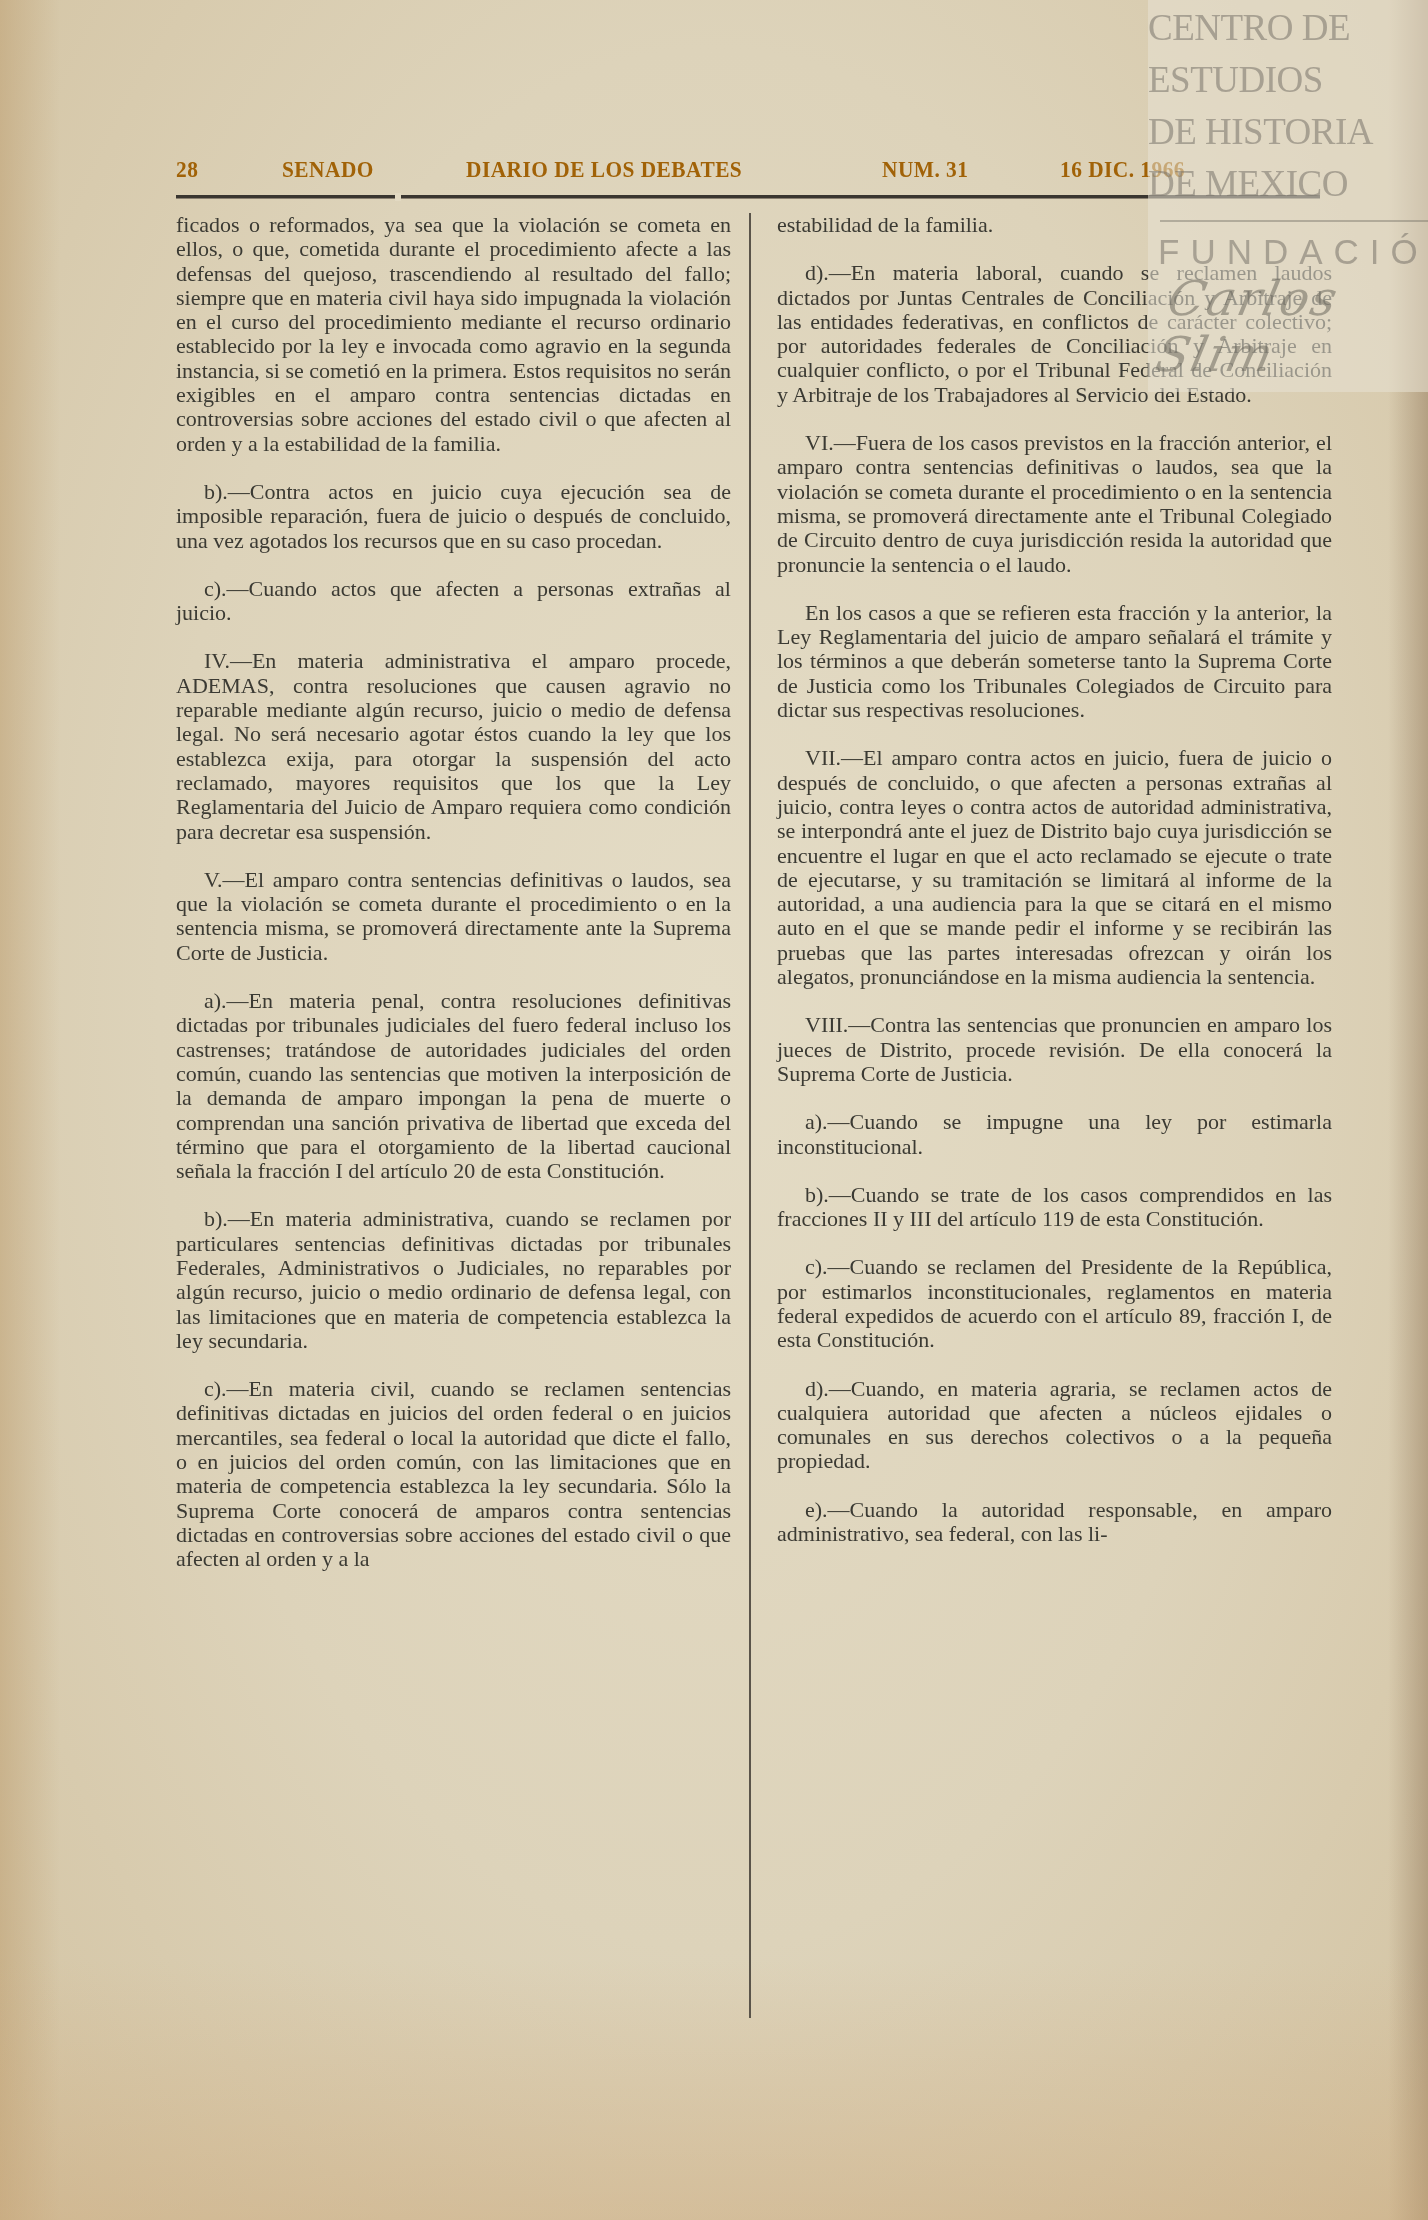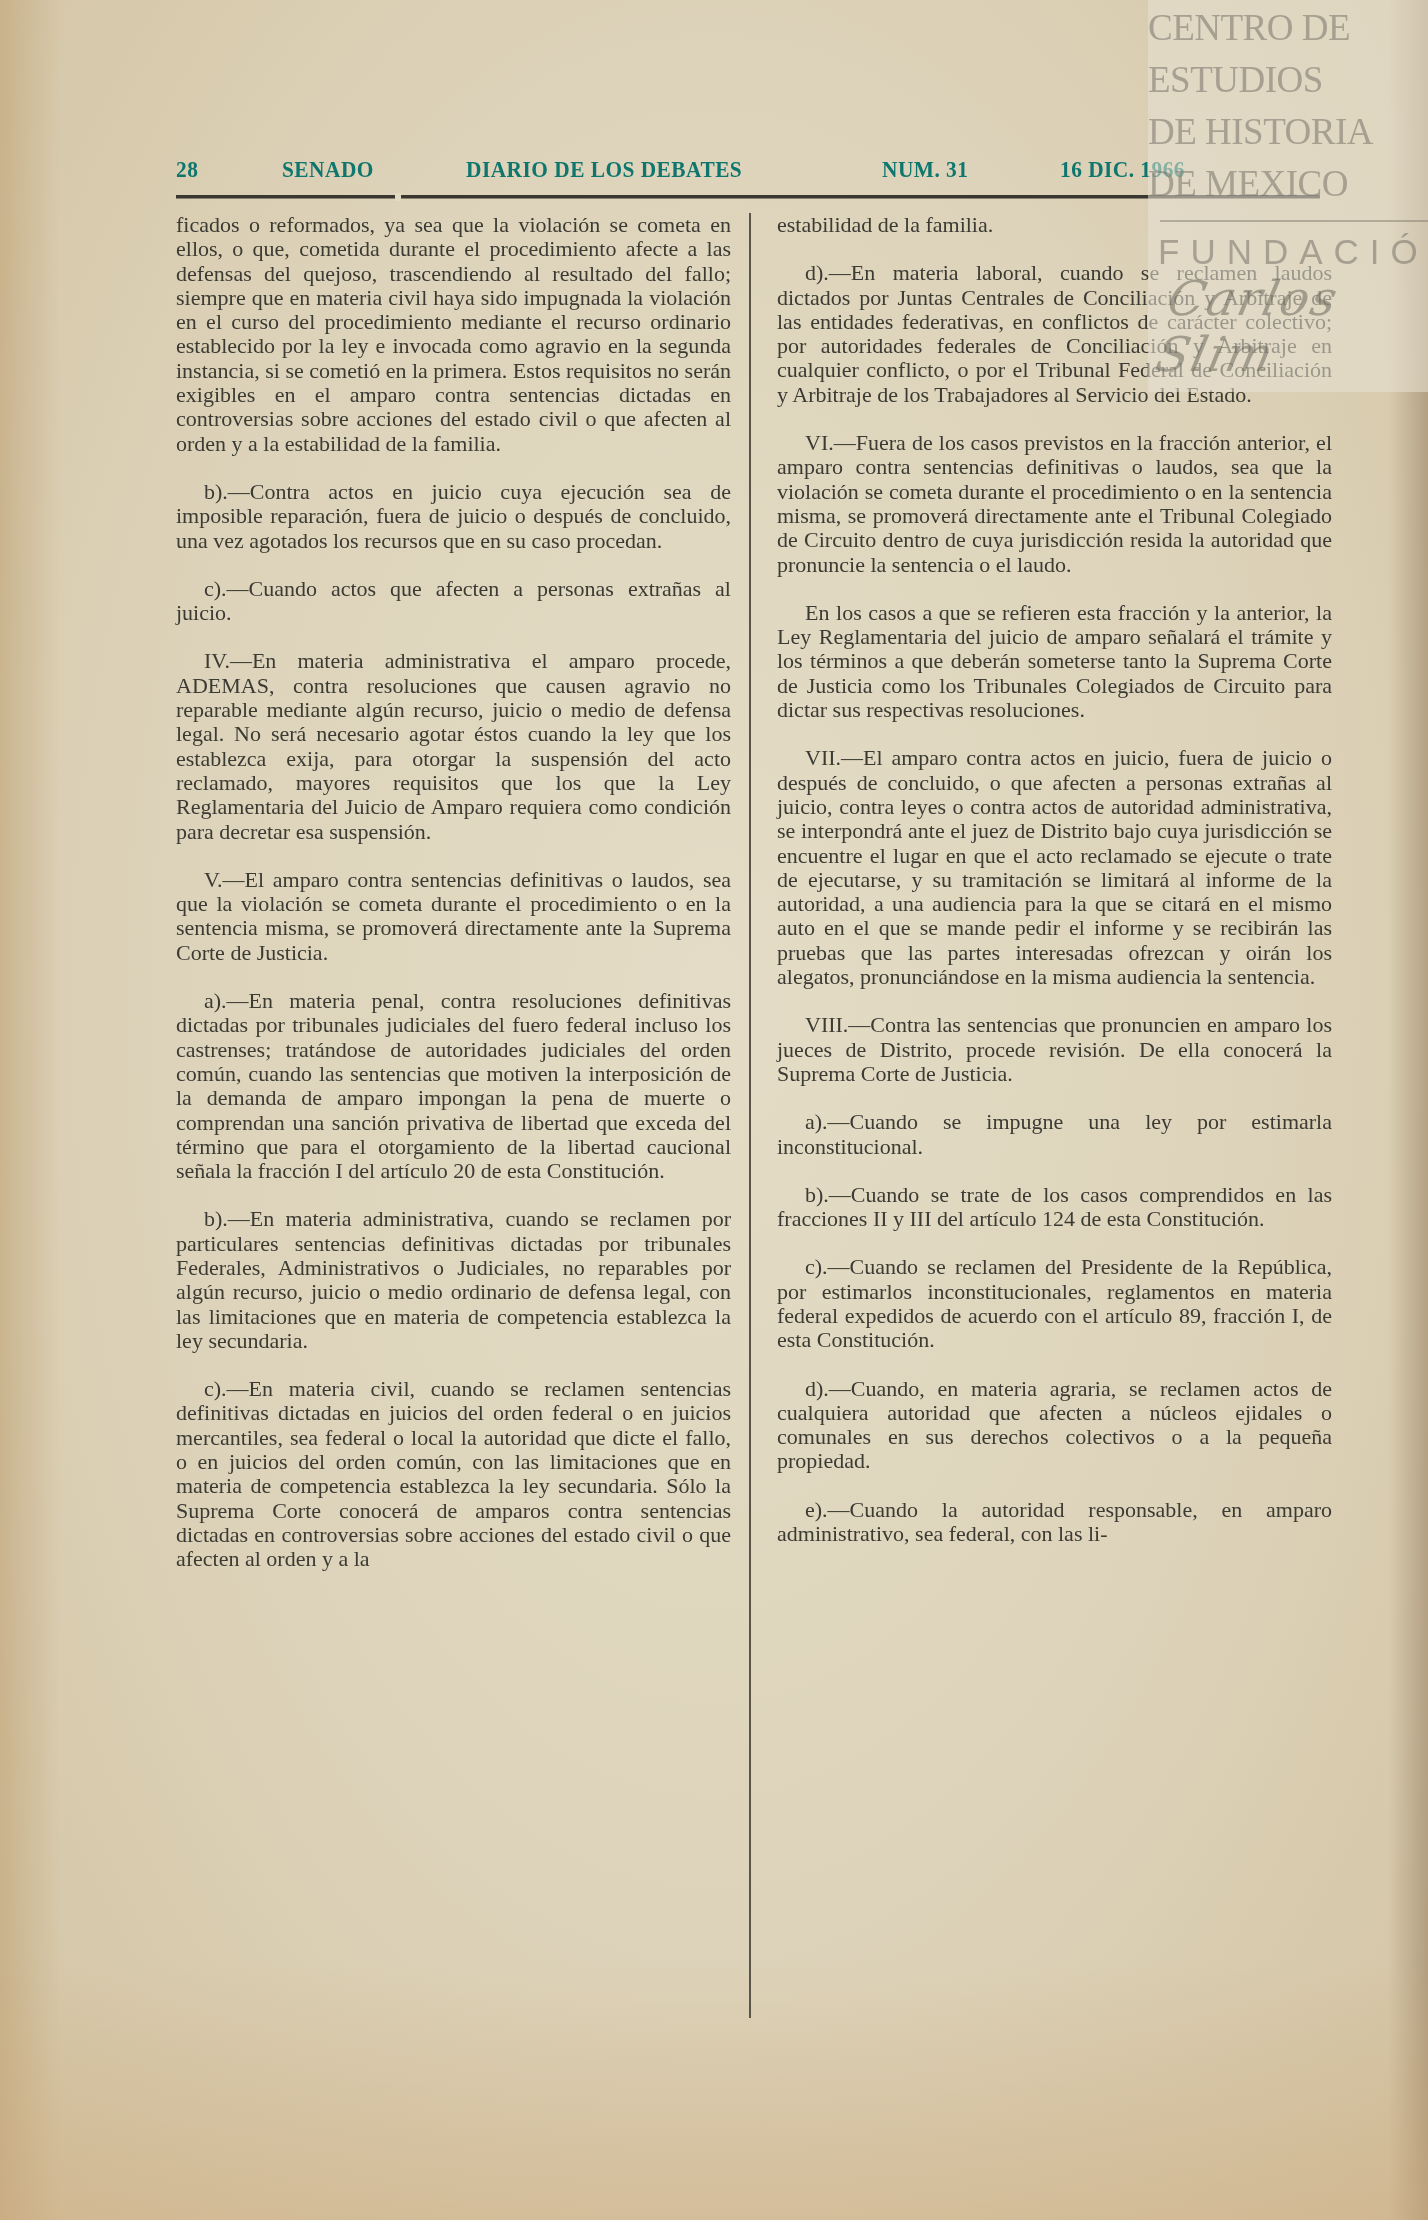--- a/index.html
+++ b/index.html
@@ -12,21 +12,21 @@
   .edge-left { position:absolute; left:0; top:0; width:60px; height:2220px;
     background: linear-gradient(to right, rgba(190,160,115,0.55), rgba(190,160,115,0)); }
   .edge-right { position:absolute; right:0; top:0; width:40px; height:2220px;
     background: linear-gradient(to left, rgba(150,125,95,0.55), rgba(150,125,95,0)); }
   .edge-bottom { position:absolute; left:0; bottom:0; width:1428px; height:260px;
     background: linear-gradient(to top, rgba(205,170,125,0.45), rgba(205,170,125,0)); }
 
   .header {
     position: absolute; top: 157px; left: 176px; width: 1030px; height: 32px;
     font-family: "Liberation Serif", serif; font-weight: bold; font-size: 23px;
-    color: #0f766e; letter-spacing: 0.5px;
+    color: #a16207; letter-spacing: 0.5px;
   }
   .header span { position: absolute; top: 0; white-space: nowrap; transform: scaleX(0.93); transform-origin: left; }
   .h-page { left: 0; }
   .h-senado { left: 106px; }
   .h-diario { left: 290px; }
   .h-num { left: 706px; }
   .h-date { left: 884px; }
   .header-rule {
     position: absolute; top: 195px; left: 176px; width: 1144px; height: 3px;
     background: #3a3630; border-bottom: 1px solid #8a8070;
@@ -91,21 +91,21 @@
   </div>
 <div class="col-divider"></div>
 <div class="column col-right" id="col-right">
     <p class="cont">estabilidad de la familia.</p>
     <p>d).—En materia laboral, cuando se reclamen laudos dictados por Juntas Centrales de Conciliación y Arbitraje de las entidades federativas, en conflictos de carácter colectivo; por autoridades federales de Conciliación y Arbitraje en cualquier conflicto, o por el Tribunal Federal de Conciliación y Arbitraje de los Trabajadores al Servicio del Estado.</p>
     <p>VI.—Fuera de los casos previstos en la fracción anterior, el amparo contra sentencias definitivas o laudos, sea que la violación se cometa durante el procedimiento o en la sentencia misma, se promoverá directamente ante el Tribunal Colegiado de Circuito dentro de cuya jurisdicción resida la autoridad que pronuncie la sentencia o el laudo.</p>
     <p>En los casos a que se refieren esta fracción y la anterior, la Ley Reglamentaria del juicio de amparo señalará el trámite y los términos a que deberán someterse tanto la Suprema Corte de Justicia como los Tribunales Colegiados de Circuito para dictar sus respectivas resoluciones.</p>
     <p>VII.—El amparo contra actos en juicio, fuera de juicio o después de concluido, o que afecten a personas extrañas al juicio, contra leyes o contra actos de autoridad administrativa, se interpondrá ante el juez de Distrito bajo cuya jurisdicción se encuentre el lugar en que el acto reclamado se ejecute o trate de ejecutarse, y su tramitación se limitará al informe de la autoridad, a una audiencia para la que se citará en el mismo auto en el que se mande pedir el informe y se recibirán las pruebas que las partes interesadas ofrezcan y oirán los alegatos, pronunciándose en la misma audiencia la sentencia.</p>
     <p>VIII.—Contra las sentencias que pronuncien en amparo los jueces de Distrito, procede revisión. De ella conocerá la Suprema Corte de Justicia.</p>
     <p>a).—Cuando se impugne una ley por estimarla inconstitucional.</p>
-    <p>b).—Cuando se trate de los casos comprendidos en las fracciones II y III del artículo 124 de esta Constitución.</p>
+    <p>b).—Cuando se trate de los casos comprendidos en las fracciones II y III del artículo 119 de esta Constitución.</p>
     <p>c).—Cuando se reclamen del Presidente de la República, por estimarlos inconstitucionales, reglamentos en materia federal expedidos de acuerdo con el artículo 89, fracción I, de esta Constitución.</p>
     <p>d).—Cuando, en materia agraria, se reclamen actos de cualquiera autoridad que afecten a núcleos ejidales o comunales en sus derechos colectivos o a la pequeña propiedad.</p>
     <p>e).—Cuando la autoridad responsable, en amparo administrativo, sea federal, con las li-</p>
   </div>
 
 <div class="watermark">
   <span class="wm-line wm-l1">CENTRO DE</span>
   <span class="wm-line">ESTUDIOS</span>
   <span class="wm-line">DE HISTORIA</span>
   <span class="wm-line">DE MEXICO</span>

